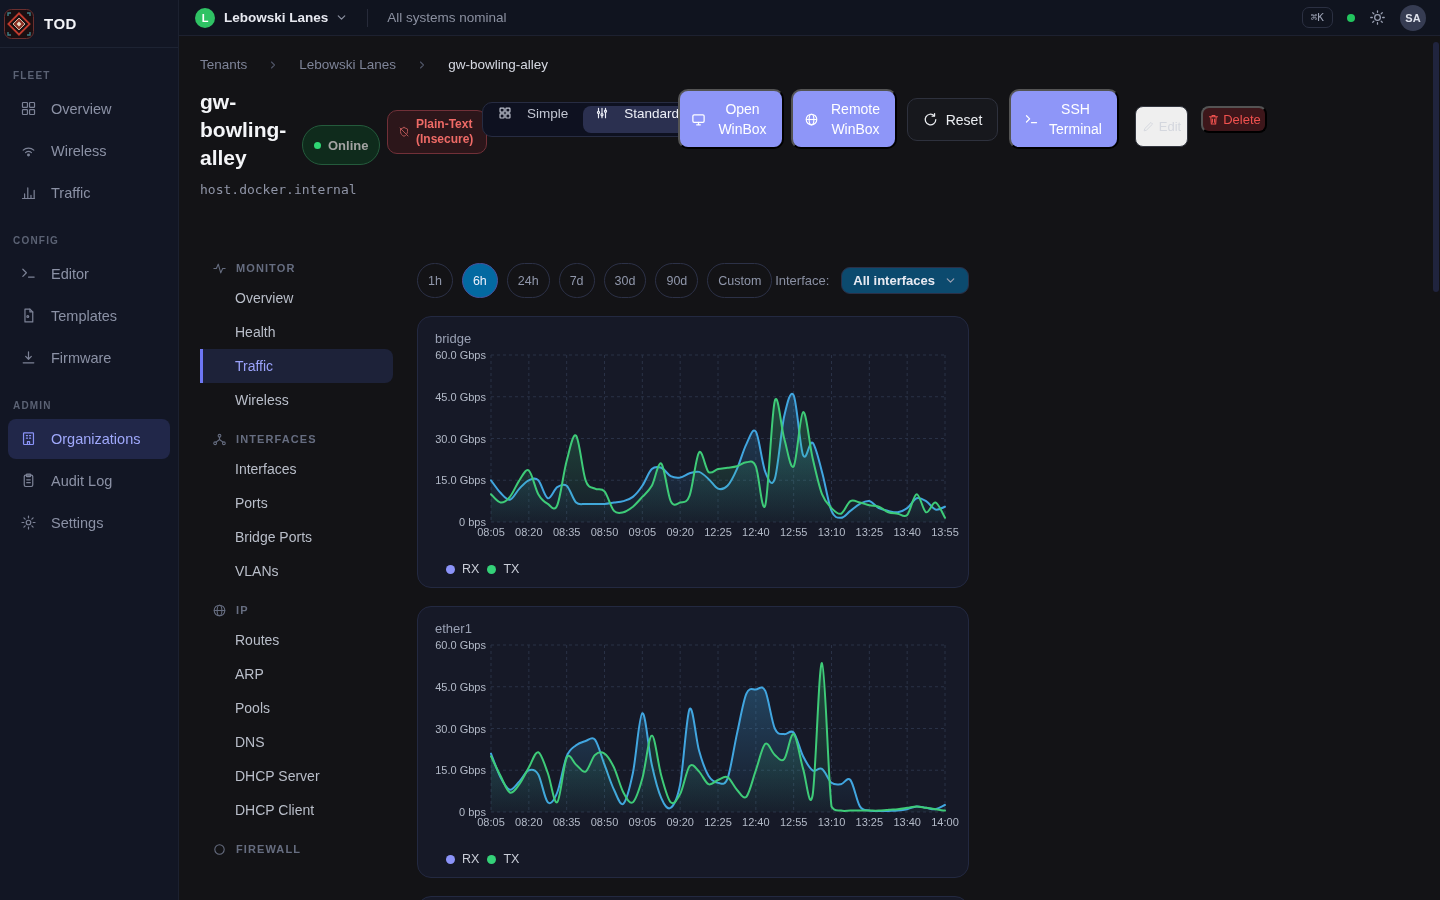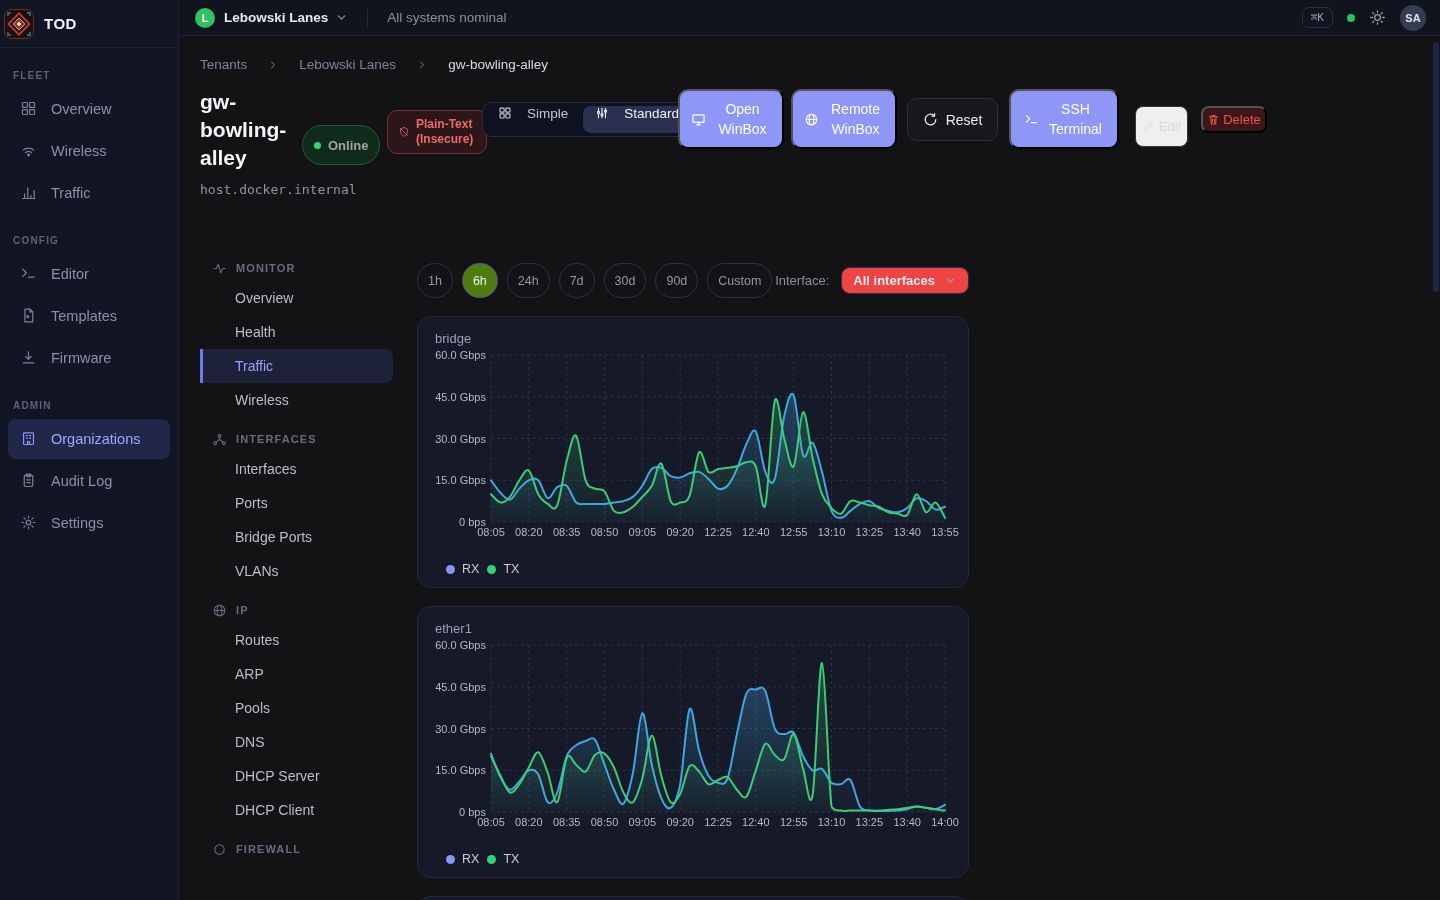--- a/index.html
+++ b/index.html
@@ -96,24 +96,24 @@
   .subnav { width:193px; flex-shrink:0; }
   .subnav-sec-header { display:flex; align-items:center; gap:9px; height:26px; margin-top:9px; padding-left:12px; color:#666d80; font-size:11px; font-weight:700; letter-spacing:1.1px; text-transform:uppercase; }
   .subnav-sec-header .sn-ic { display:flex; color:#666d80; }
   .subnav-item { height:34px; display:flex; align-items:center; padding-left:32px; font-size:14px; color:#b9bec9; cursor:pointer; border-left:3px solid transparent; }
   .subnav-item.active { background:#1d2239; color:#9aa2fb; border-left-color:#6e77f3; border-radius:0 8px 8px 0; }
 
   .charts-col { width:552px; margin-left:24px; }
   .filters-row { margin-top:17px; display:flex; align-items:center; }
   .chips { display:flex; gap:9px; }
   .chip { height:35px; padding:0 10px; border-radius:999px; border:1px solid #2c3147; background:transparent; color:#9097ab; font-size:12.5px; display:flex; align-items:center; cursor:pointer; font-family:inherit; }
-  .chip.active { background:#4d7c0f; border-color:#4a529b; color:#eef0fb; }
+  .chip.active { background:#0369a1; border-color:#4a529b; color:#eef0fb; }
   .iface-group { margin-left:auto; display:flex; align-items:center; gap:12px; }
   .iface-label { font-size:13px; color:#8a90a3; }
-  .iface-select { height:27px; background:#ef4444; border:1px solid #2b3047; border-radius:9px; display:flex; align-items:center; gap:9px; padding:0 11px; font-size:13px; font-weight:600; color:#e8eaf2; cursor:pointer; }
+  .iface-select { height:27px; background:#0c4a6e; border:1px solid #2b3047; border-radius:9px; display:flex; align-items:center; gap:9px; padding:0 11px; font-size:13px; font-weight:600; color:#e8eaf2; cursor:pointer; }
   .iface-select .sel-chev { color:#9aa0b2; display:flex; }
 
   .chart-card { position:relative; width:552px; height:272px; background:#161927; border:1px solid #232941; border-radius:14px; margin-top:18px; }
   .chart-title { position:absolute; left:17px; top:14px; font-size:13px; color:#99a0b3; }
   .chart-legend { position:absolute; left:28px; bottom:11px; display:flex; gap:8px; }
   .legend-item { display:flex; align-items:center; gap:7px; font-size:12.5px; color:#c9cdd8; cursor:pointer; }
   .legend-dot { width:9px; height:9px; border-radius:50%; }
 
   .scrollbar-thumb { position:absolute; right:1px; top:42px; width:6px; height:250px; background:#20243e; border-radius:3px; cursor:grab; }
 </style>

